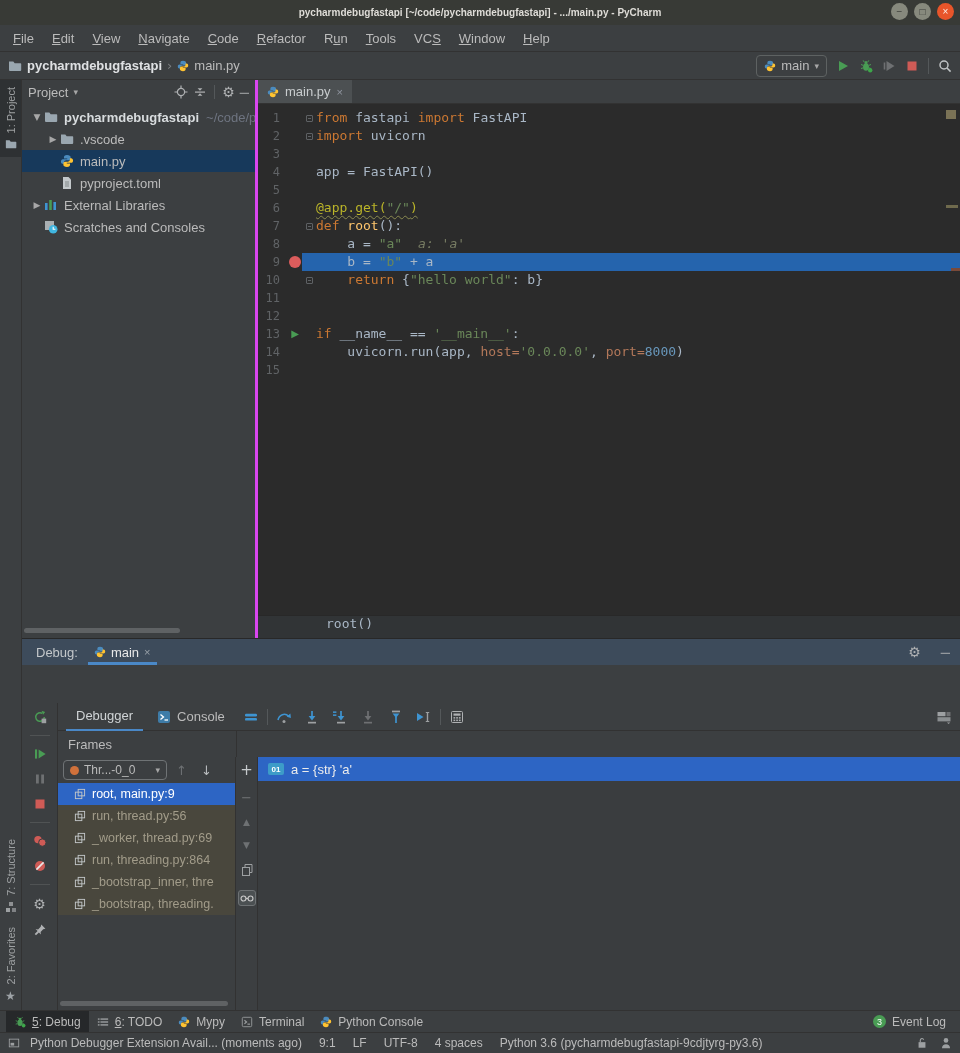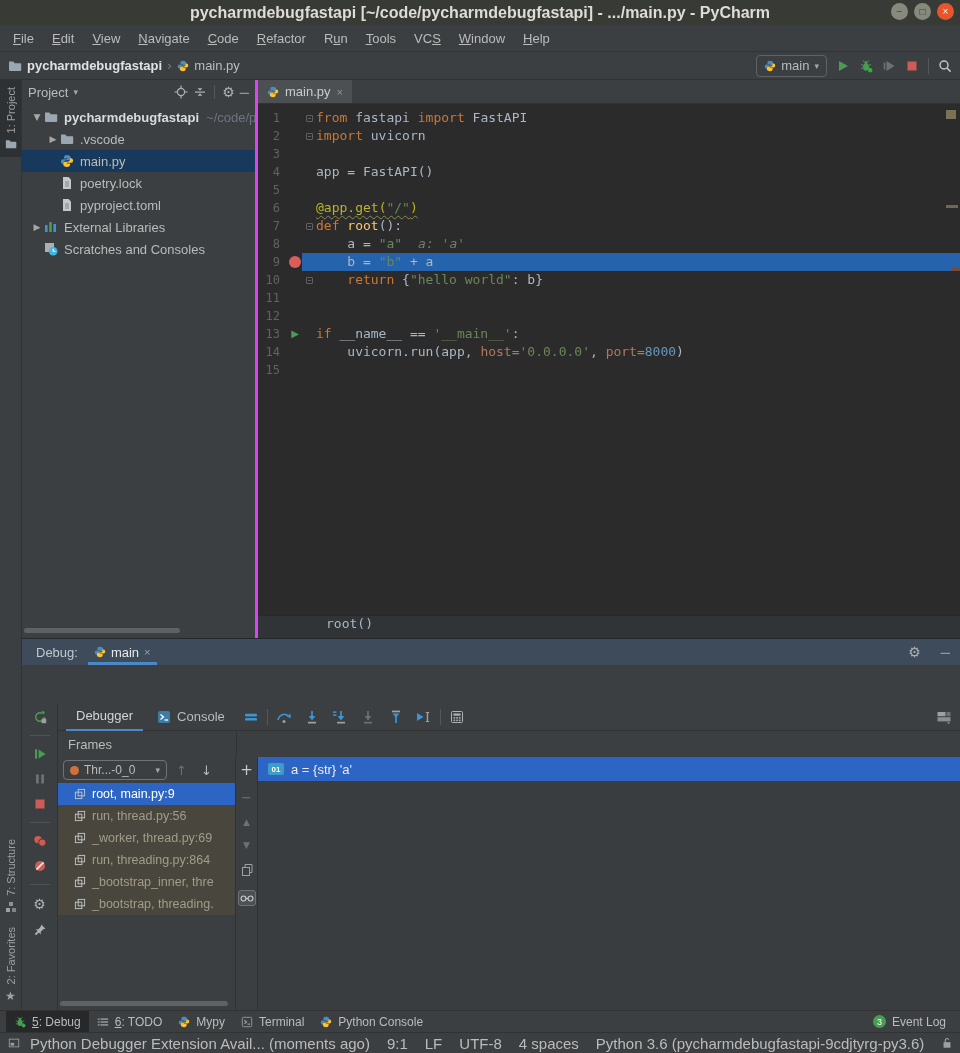--- a/index.html
+++ b/index.html
@@ -6,21 +6,21 @@
   html,body { width:960px; height:1053px; overflow:hidden; background:#2B2B2B;
     font-family:"Liberation Sans",sans-serif; font-size:13px; color:#BBBBBB; }
   .gi { font-family:"DejaVu Sans",sans-serif; }
   .ic { display:inline-flex; width:14px; height:14px; align-items:center; justify-content:center; flex:none; }
   .ic svg { width:100%; height:100%; display:block; }
   .ic12 { width:12px; height:12px; }
   .ic16 { width:16px; height:16px; }
 
   
   .titlebar { height:25px; background:#383A36; position:relative; display:flex; align-items:center; justify-content:center; }
-  .titlebar .title { font-weight:bold; color:#DEDCD7; font-size:16px; }
+  .titlebar .title { font-weight:bold; color:#DEDCD7; font-size:10px; }
   .winbtns { position:absolute; right:6px; top:3px; display:flex; gap:6px; }
   .wbtn { width:17px; height:17px; border-radius:50%; background:#87897D; color:#3B3D38; font-size:10px;
     display:flex; align-items:center; justify-content:center; line-height:1; }
   .wbtn.close { background:#E8552A; color:#FBEFE8; }
 
   
   .menubar { height:27px; background:#3C3F41; display:flex; align-items:center; padding-left:4px; border-bottom:1px solid #323232; }
   .menu-item { padding:0 9px; color:#BBBBBB; }
   .mn { text-decoration:underline; }
 
@@ -140,21 +140,21 @@
     display:flex; align-items:center; justify-content:center; flex:none; }
 
   
   .bottombar { height:22px; background:#3C3F41; border-top:1px solid #323232; display:flex; align-items:flex-end; padding:0 6px; }
   .bb-item { height:100%; display:flex; align-items:center; gap:6px; padding:0 8px; font-size:12px; color:#BBBBBB; }
   .bb-item.active { background:#26282A; }
   .bb-grow { flex:1; }
   .evbadge { width:13px; height:13px; border-radius:50%; background:#499C54; color:#fff; font-size:9px;
     display:flex; align-items:center; justify-content:center; }
   .statusbar { height:21px; background:#3C3F41; border-top:1px solid #323232; display:flex; align-items:center;
-    padding:0 8px; font-size:15px; color:#BBBBBB; }
+    padding:0 8px; font-size:12px; color:#BBBBBB; }
   .sb-item { margin-right:17px; white-space:nowrap; }
   .sb-grow { flex:1; }
 </style>
 </head>
 <body>
 
 <div class="titlebar">
   <span class="title">pycharmdebugfastapi [~/code/pycharmdebugfastapi] - .../main.py - PyCharm</span>
   <div class="winbtns">
     <div class="wbtn">−</div>
@@ -313,30 +313,20 @@
             </div>
             <div class="trow sel" style="padding-left: 24px;">
               <span class="arr gi"></span>
               <span class="ic">
                 <svg viewBox="0 0 12 12">
                   <path d="M6 .8C4 .8 3.4 1.7 3.4 2.7v1.2h2.8v.5H2.5C1.4 4.4.8 5.2.8 6.4s.6 2 1.7 2h1V7.2c0-1 .9-1.8 1.9-1.8h2.1c.9 0 1.6-.7 1.6-1.5V2.7C9.1 1.6 8 .8 6 .8z" fill="#4B8BBE"></path>
                   <path d="M6 11.2c2 0 2.6-.9 2.6-1.9V8.1H5.8v-.5h3.7c1.1 0 1.7-.8 1.7-2s-.6-2-1.7-2h-1v1.2c0 1-.9 1.8-1.9 1.8H4.5c-.9 0-1.6.7-1.6 1.5v1.2c0 1.1 1.1 1.9 3.1 1.9z" fill="#FFC331"></path>
                 </svg>
               </span>
               <span class="tlabel">main.py</span>
-            </div>
-            <div class="trow" style="padding-left: 24px;">
-              <span class="arr gi"></span>
-              <span class="ic">
-                <svg viewBox="0 0 12 14">
-                  <path fill="#C3C8CB" d="M2 1h5.5L10 3.5V13H2z"></path>
-                  <path fill="#82878A" d="M4 5.4h4v1H4zM4 7.4h4v1H4zM4 9.4h4v1H4z"></path>
-                </svg>
-              </span>
-              <span class="tlabel">poetry.lock</span>
             </div>
             <div class="trow" style="padding-left: 24px;">
               <span class="arr gi"></span>
               <span class="ic">
                 <svg viewBox="0 0 12 14">
                   <path fill="#C3C8CB" d="M2 1h5.5L10 3.5V13H2z"></path>
                   <path fill="#82878A" d="M4 5.4h4v1H4zM4 7.4h4v1H4zM4 9.4h4v1H4z"></path>
                 </svg>
               </span>
               <span class="tlabel">pyproject.toml</span>

